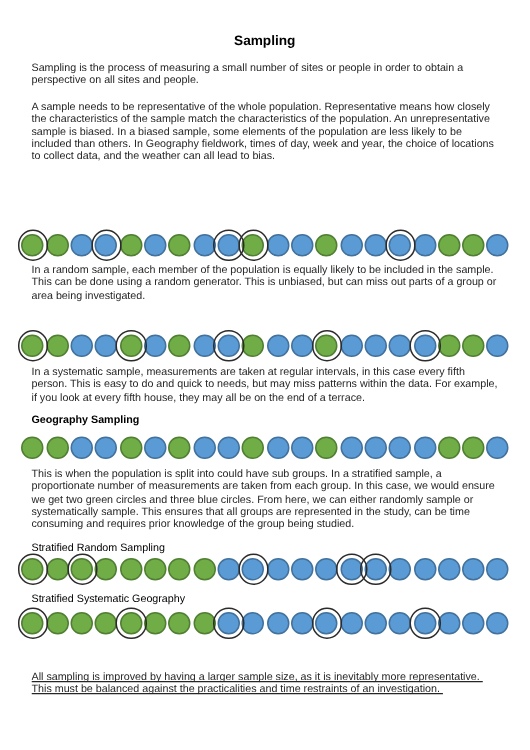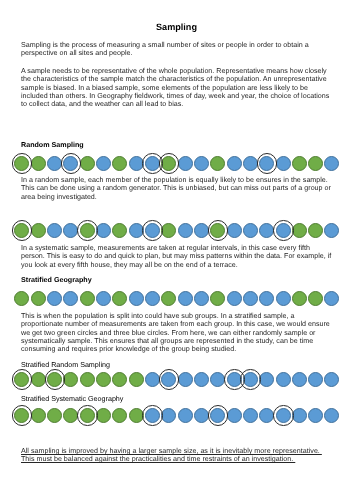--- a/index.html
+++ b/index.html
@@ -26,21 +26,20 @@
 </head>
 <body>
 
 <div class="page">
 
   <div class="title" style="top:21.9px">Sampling</div>
 
   <div class="blk" style="top:41.0px">Sampling is the process of measuring a small number of sites or people in order to obtain a perspective on all sites and people.</div>
   <div class="blk" style="top:66.7px">A sample needs to be representative of the whole population. Representative means how closely the characteristics of the sample match the characteristics of the population. An unrepresentative sample is biased. In a biased sample, some elements of the population are less likely to be included than others. In Geography fieldwork, times of day, week and year, the choice of locations to collect data, and the weather can all lead to bias.</div>
 
-  <div class="blk sec" style="top:141.2px">Random Sampling</div>
   <div class="row" style="top:152.5px">
       <div class="dot fill G" style="left: 14.4px; top: 3.2px;"></div>
       <div class="dot fill G" style="left: 30.72px; top: 3.2px;"></div>
       <div class="dot fill B" style="left: 47.04px; top: 3.2px;"></div>
       <div class="dot fill B" style="left: 63.36px; top: 3.2px;"></div>
       <div class="dot fill G" style="left: 79.68px; top: 3.2px;"></div>
       <div class="dot fill B" style="left: 96px; top: 3.2px;"></div>
       <div class="dot fill G" style="left: 112.32px; top: 3.2px;"></div>
       <div class="dot fill B" style="left: 128.64px; top: 3.2px;"></div>
       <div class="dot fill B" style="left: 144.96px; top: 3.2px;"></div>
@@ -54,21 +53,21 @@
       <div class="dot fill B" style="left: 275.52px; top: 3.2px;"></div>
       <div class="dot fill G" style="left: 291.84px; top: 3.2px;"></div>
       <div class="dot fill G" style="left: 308.16px; top: 3.2px;"></div>
       <div class="dot fill B" style="left: 324.48px; top: 3.2px;"></div>
       <div class="dot ring" style="left: 11.9px; top: 0.7px;"></div>
       <div class="dot ring" style="left: 60.86px; top: 0.7px;"></div>
       <div class="dot ring" style="left: 142.46px; top: 0.7px;"></div>
       <div class="dot ring" style="left: 158.78px; top: 0.7px;"></div>
       <div class="dot ring" style="left: 256.7px; top: 0.7px;"></div>
     </div>
-  <div class="blk" style="top:175.5px">In a random sample, each member of the population is equally likely to be ensures in the sample. This can be done using a random generator. This is unbiased, but can miss out parts of a group or area being investigated.</div>
+  <div class="blk" style="top:175.5px">In a random sample, each member of the population is equally likely to be included in the sample. This can be done using a random generator. This is unbiased, but can miss out parts of a group or area being investigated.</div>
 
   <div class="row" style="top:219.6px">
       <div class="dot fill G" style="left: 14.4px; top: 3.2px;"></div>
       <div class="dot fill G" style="left: 30.72px; top: 3.2px;"></div>
       <div class="dot fill B" style="left: 47.04px; top: 3.2px;"></div>
       <div class="dot fill B" style="left: 63.36px; top: 3.2px;"></div>
       <div class="dot fill G" style="left: 79.68px; top: 3.2px;"></div>
       <div class="dot fill B" style="left: 96px; top: 3.2px;"></div>
       <div class="dot fill G" style="left: 112.32px; top: 3.2px;"></div>
       <div class="dot fill B" style="left: 128.64px; top: 3.2px;"></div>
@@ -83,23 +82,23 @@
       <div class="dot fill B" style="left: 275.52px; top: 3.2px;"></div>
       <div class="dot fill G" style="left: 291.84px; top: 3.2px;"></div>
       <div class="dot fill G" style="left: 308.16px; top: 3.2px;"></div>
       <div class="dot fill B" style="left: 324.48px; top: 3.2px;"></div>
       <div class="dot ring" style="left: 11.9px; top: 0.7px;"></div>
       <div class="dot ring" style="left: 77.18px; top: 0.7px;"></div>
       <div class="dot ring" style="left: 142.46px; top: 0.7px;"></div>
       <div class="dot ring" style="left: 207.74px; top: 0.7px;"></div>
       <div class="dot ring" style="left: 273.02px; top: 0.7px;"></div>
     </div>
-  <div class="blk" style="top:243.8px">In a systematic sample, measurements are taken at regular intervals, in this case every fifth person. This is easy to do and quick to plan, but may miss patterns within the data. For example, if you look at every fifth house, they may all be on the end of a terrace.</div>
+  <div class="blk" style="top:243.8px">In a systematic sample, measurements are taken at regular intervals, in this case every fifth person. This is easy to do and quick to needs, but may miss patterns within the data. For example, if you look at every fifth house, they may all be on the end of a terrace.</div>
 
-  <div class="blk sec" style="top:276.1px">Stratified Geography</div>
+  <div class="blk sec" style="top:276.1px">Geography Sampling</div>
   <div class="row" style="top:288.3px">
       <div class="dot fill G" style="left: 14.4px; top: 3.2px;"></div>
       <div class="dot fill G" style="left: 30.72px; top: 3.2px;"></div>
       <div class="dot fill B" style="left: 47.04px; top: 3.2px;"></div>
       <div class="dot fill B" style="left: 63.36px; top: 3.2px;"></div>
       <div class="dot fill G" style="left: 79.68px; top: 3.2px;"></div>
       <div class="dot fill B" style="left: 96px; top: 3.2px;"></div>
       <div class="dot fill G" style="left: 112.32px; top: 3.2px;"></div>
       <div class="dot fill B" style="left: 128.64px; top: 3.2px;"></div>
       <div class="dot fill B" style="left: 144.96px; top: 3.2px;"></div>

